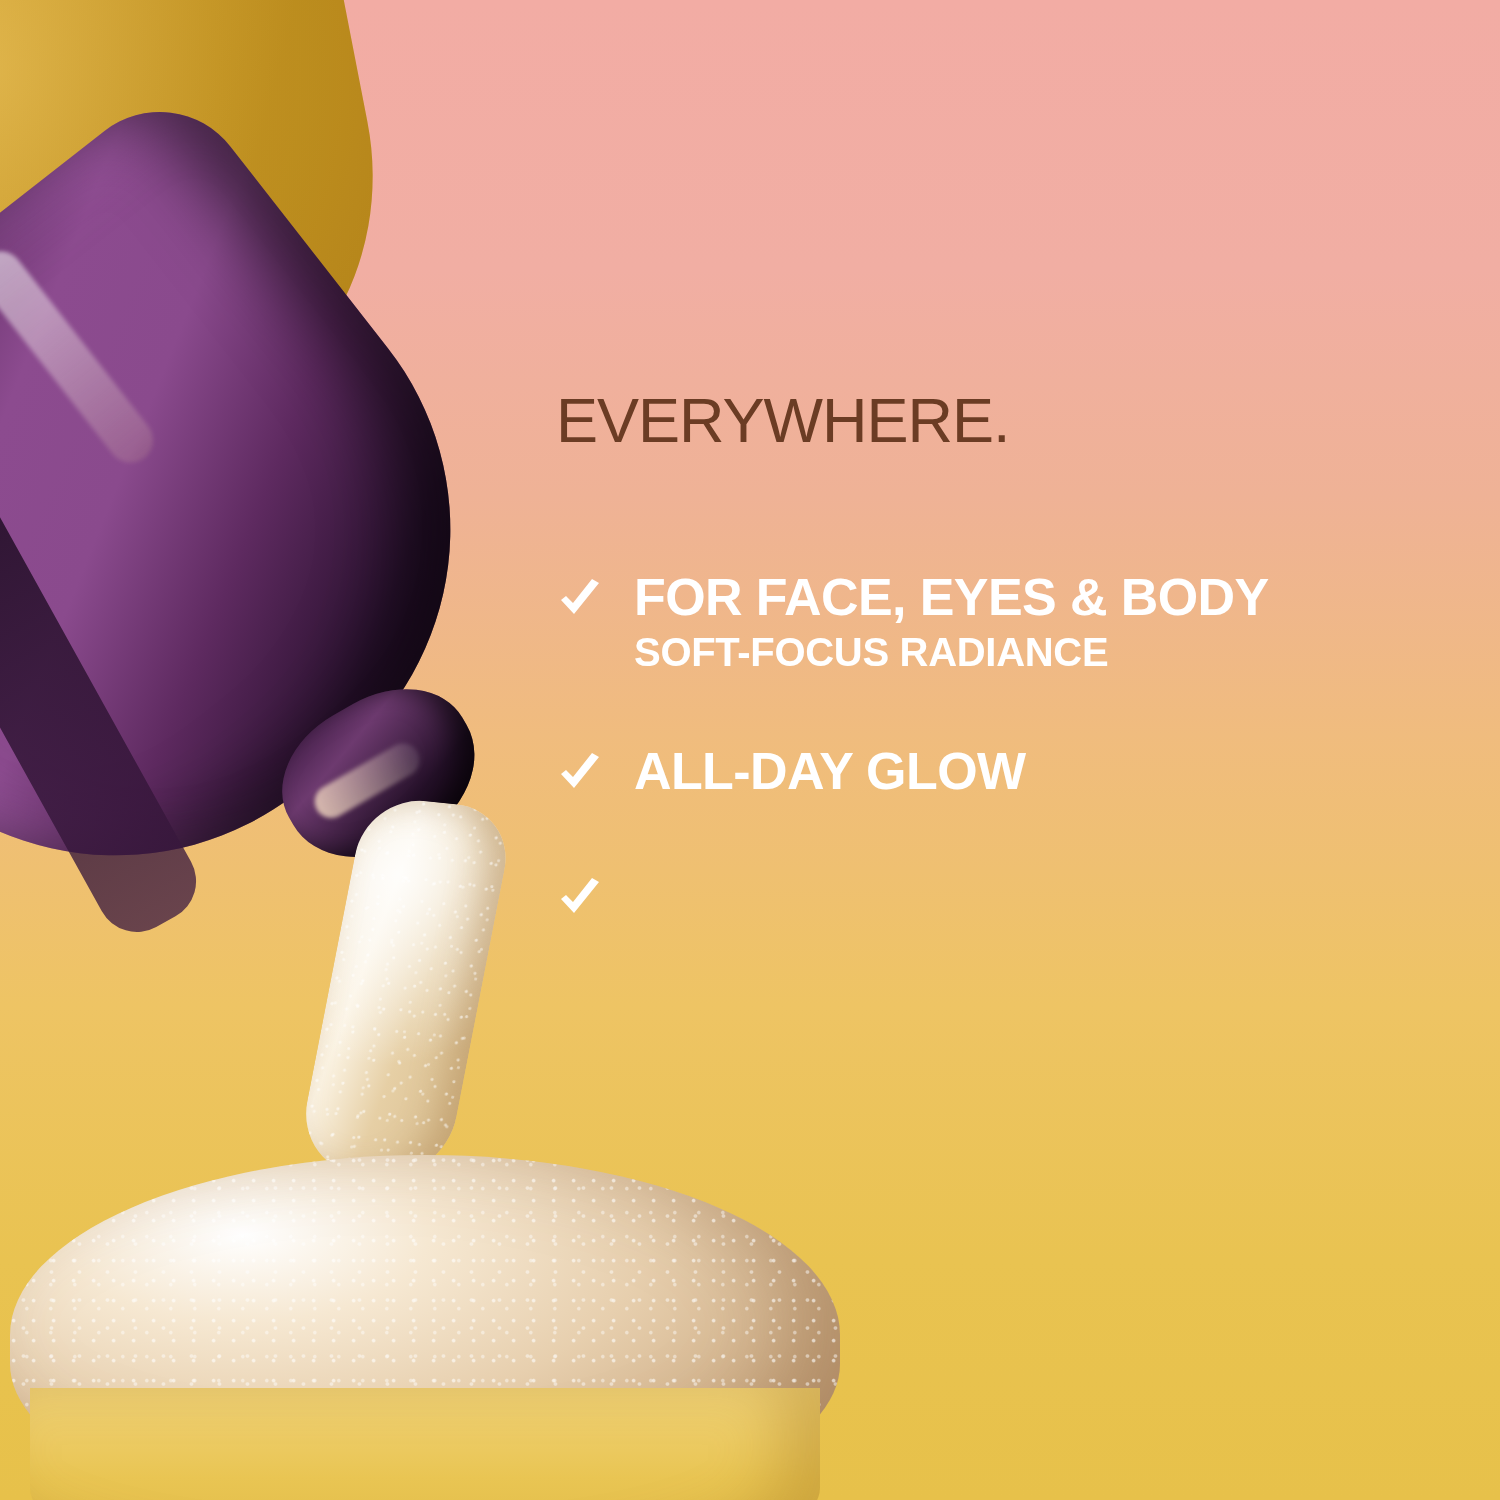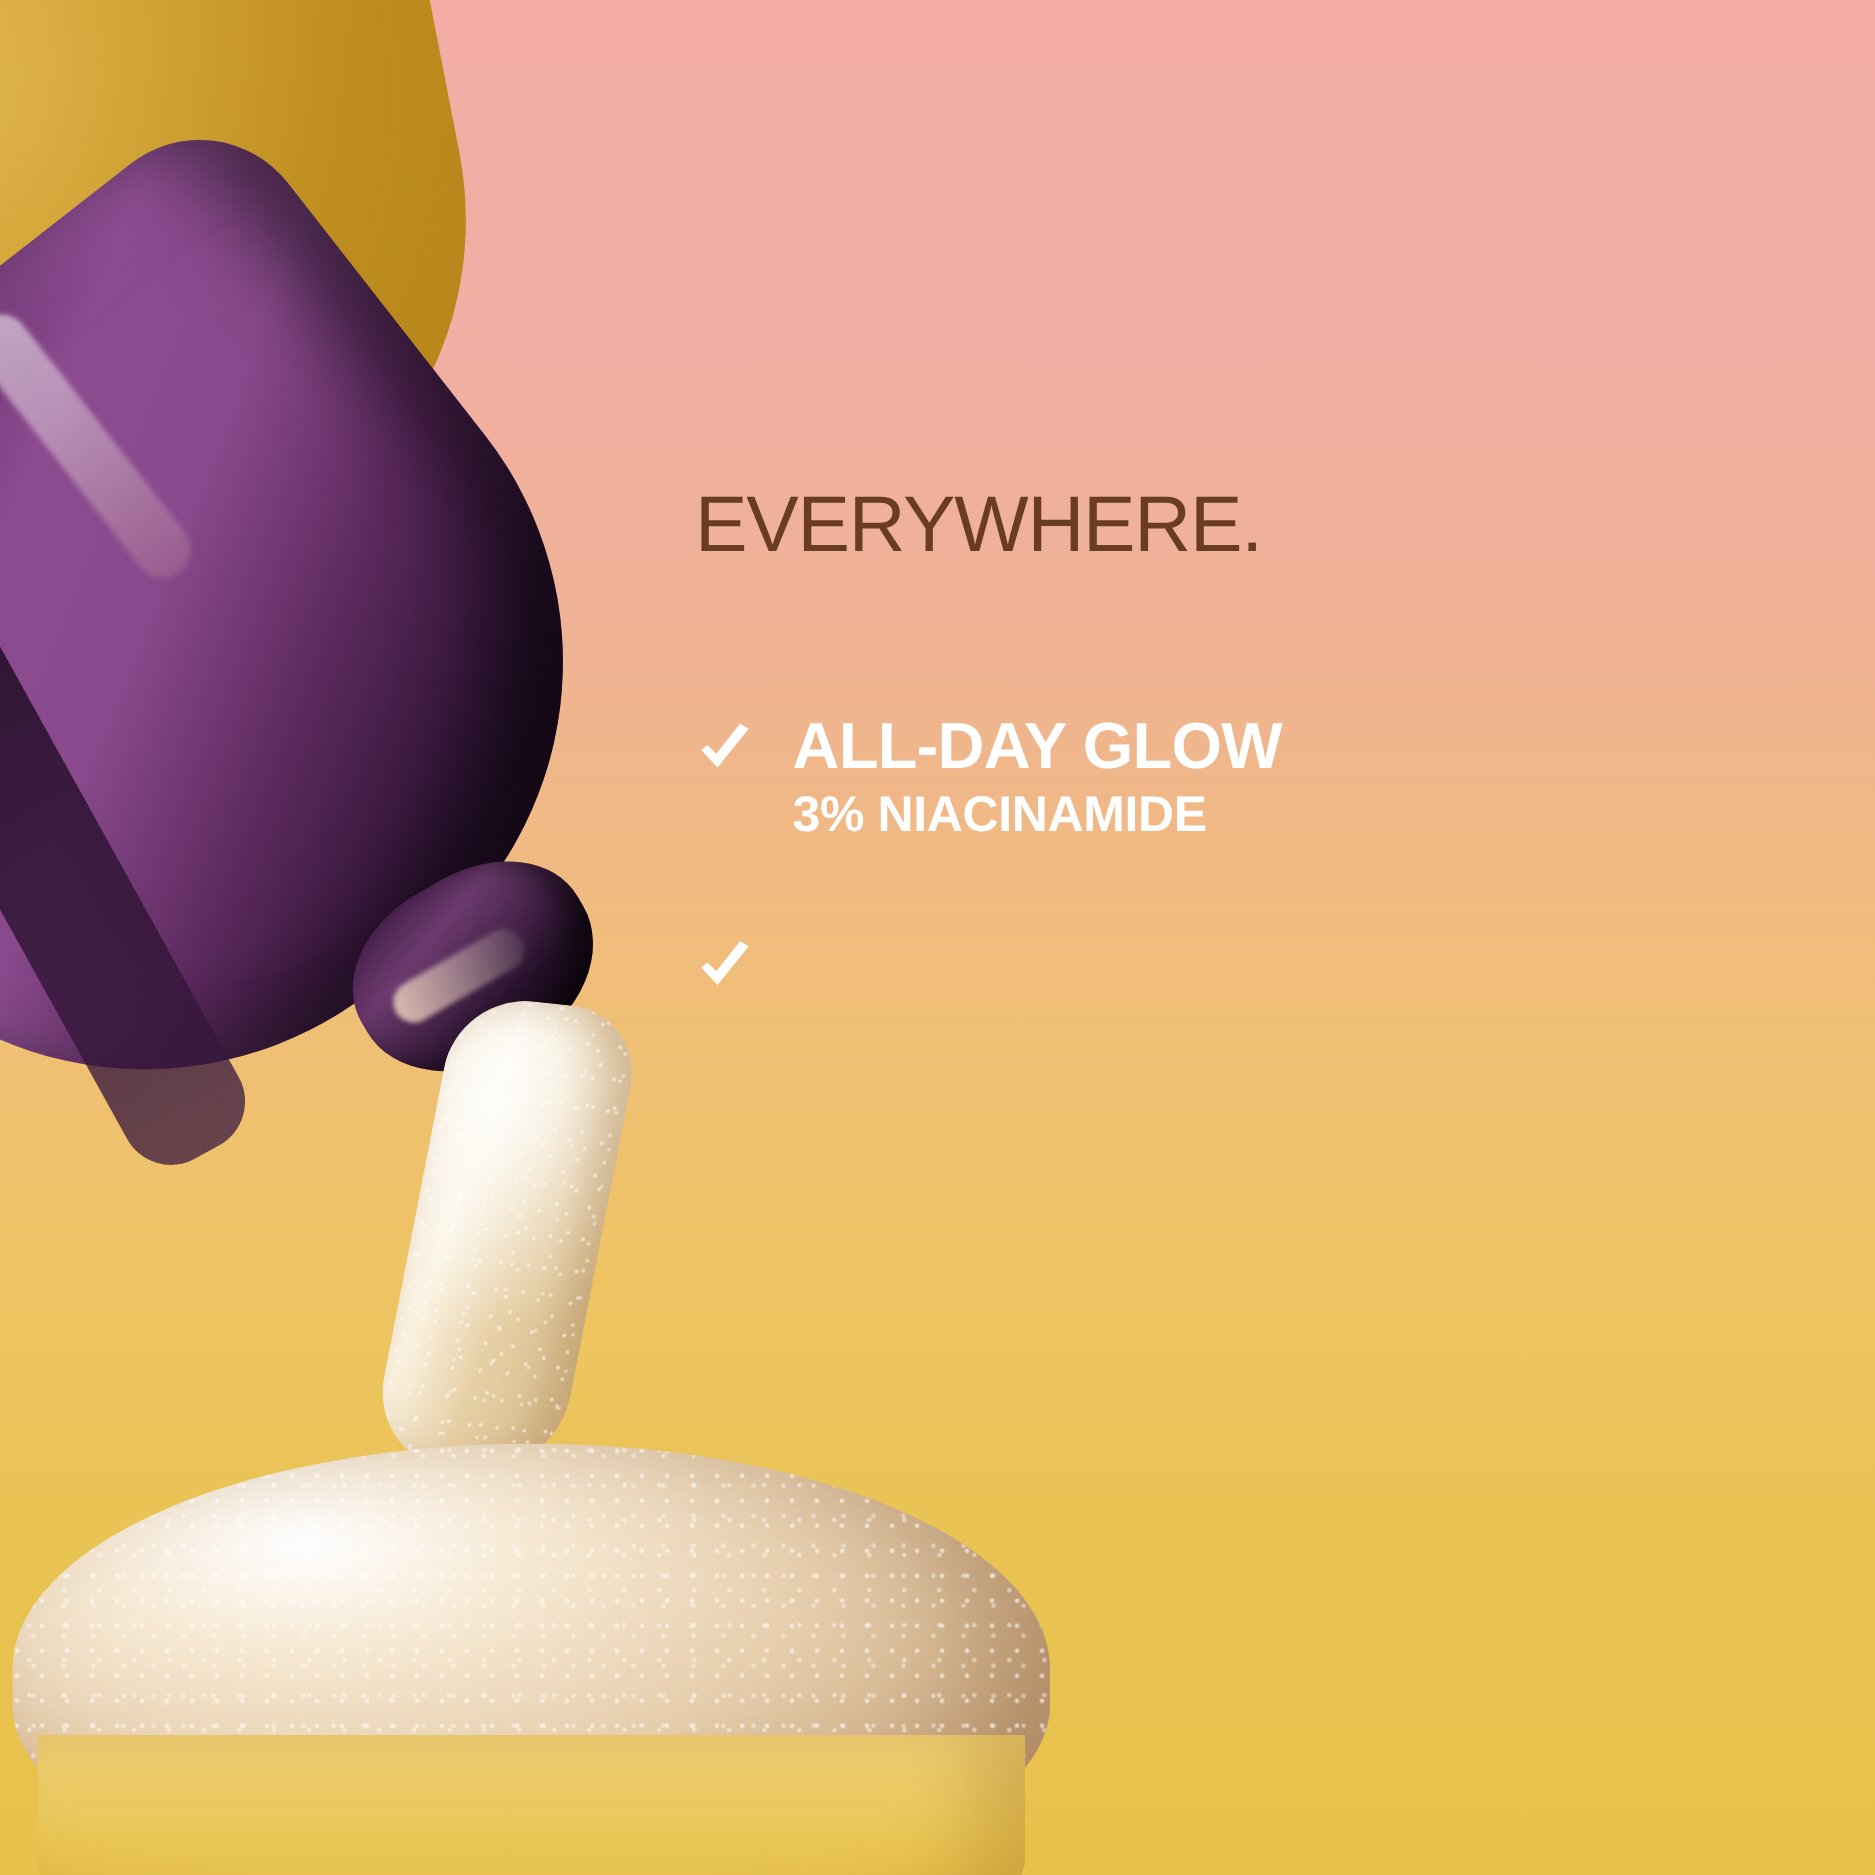--- a/index.html
+++ b/index.html
@@ -216,29 +216,37 @@
   </div>
 
   <div class="copy-block">
 
     <h1 class="headline">
       <span class="headline-line">EVERYWHERE.</span>
     </h1>
 
     <ul class="feature-list">
 
+      <li class="feature-item">
+        <span class="check-icon">
+          <svg viewBox="0 0 48 48" aria-hidden="true">
+            <path d="M5 24 L18 38 L43 7 L36 3 L17 27 L10 20 Z" fill="currentColor"></path>
+          </svg>
+        </span>
+        <span class="feature-title">FOR FACE, EYES &amp; BODY</span>
+        <span class="feature-sub">SOFT-FOCUS RADIANCE</span>
+      </li>
 
       <li class="feature-item">
         <span class="check-icon">
           <svg viewBox="0 0 48 48" aria-hidden="true">
             <path d="M5 24 L18 38 L43 7 L36 3 L17 27 L10 20 Z" fill="currentColor"></path>
           </svg>
         </span>
         <span class="feature-title">ALL-DAY GLOW</span>
-        <span class="feature-sub">3% NIACINAMIDE</span>
       </li>
 
       <li class="feature-item">
         <span class="check-icon">
           <svg viewBox="0 0 48 48" aria-hidden="true">
             <path d="M5 24 L18 38 L43 7 L36 3 L17 27 L10 20 Z" fill="currentColor"></path>
           </svg>
         </span>
       </li>
 

